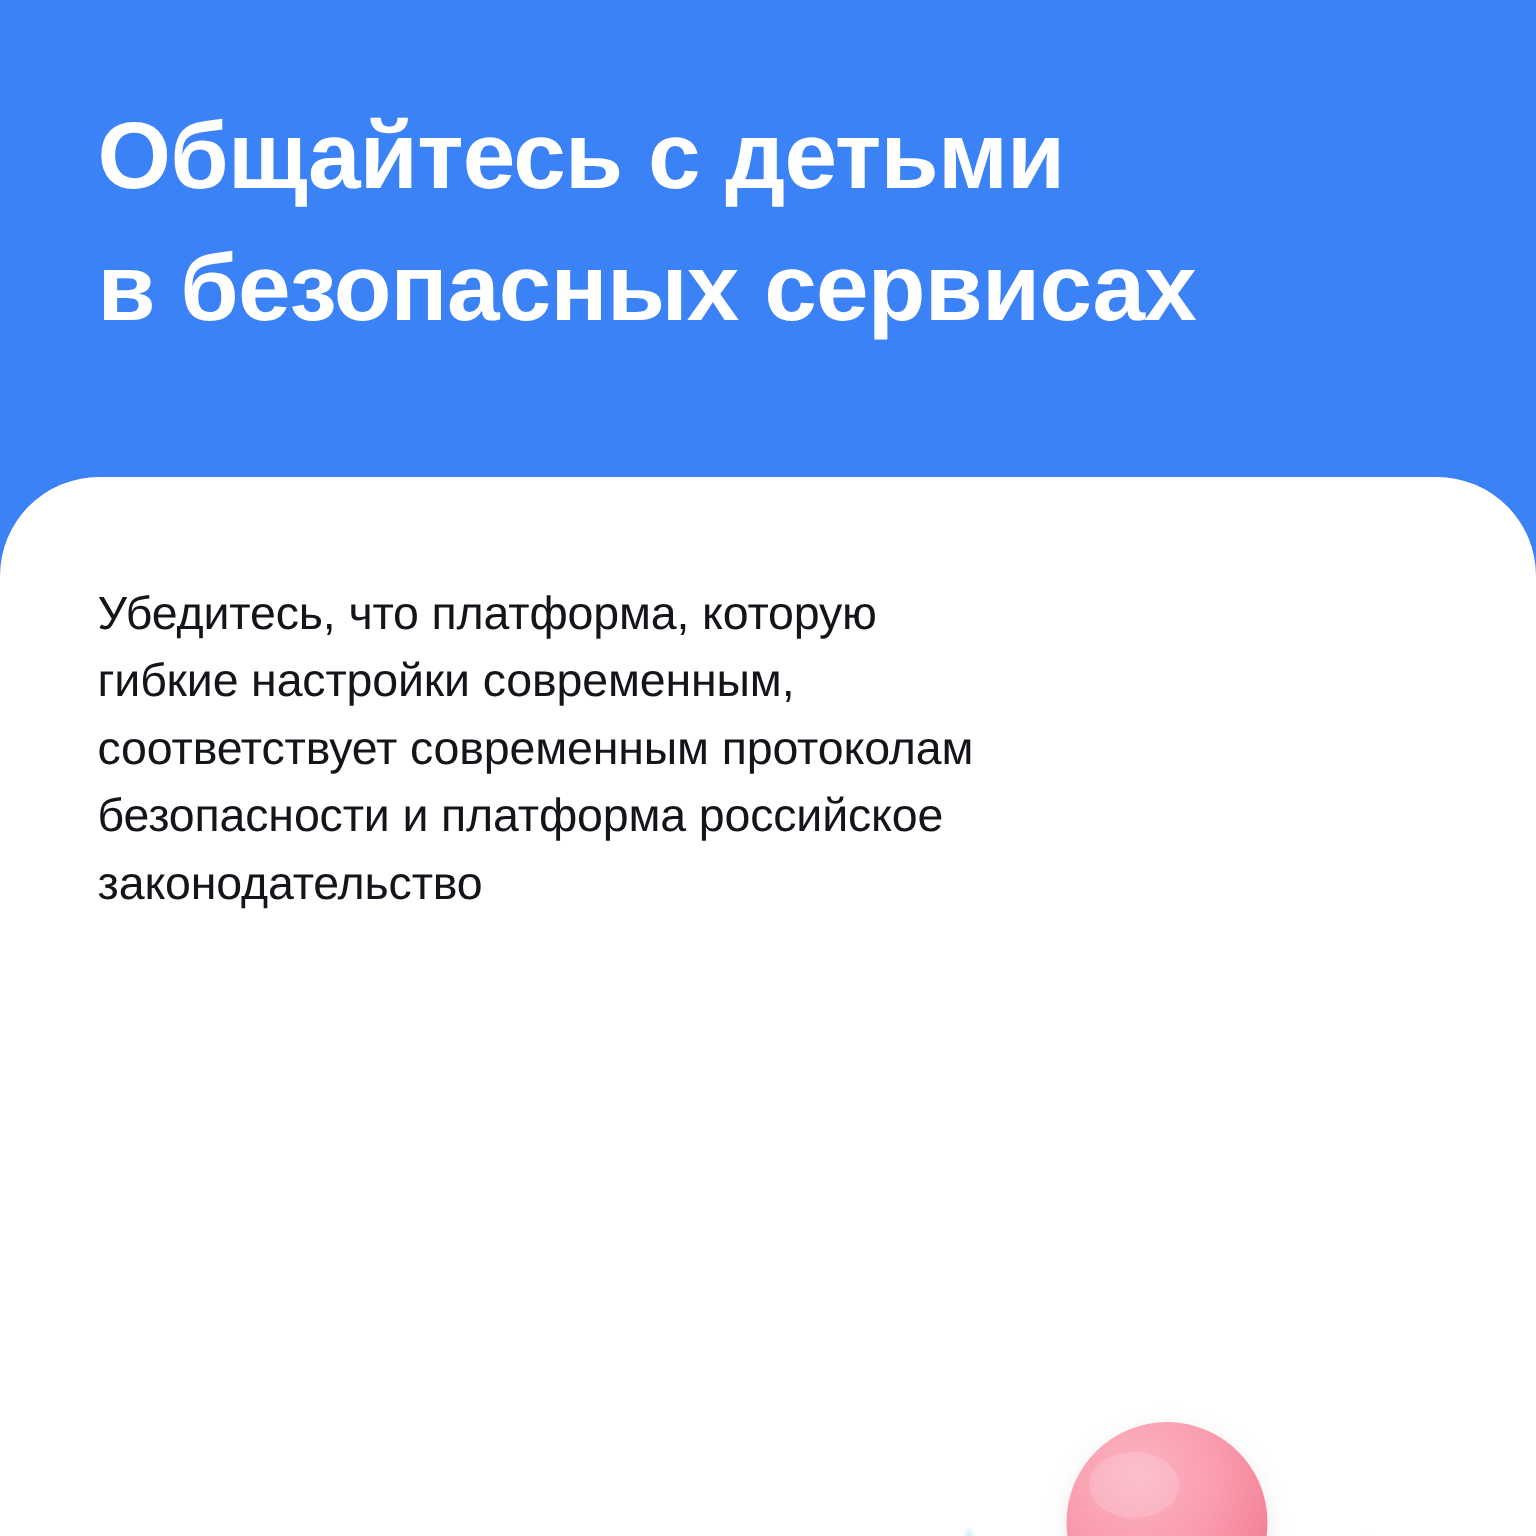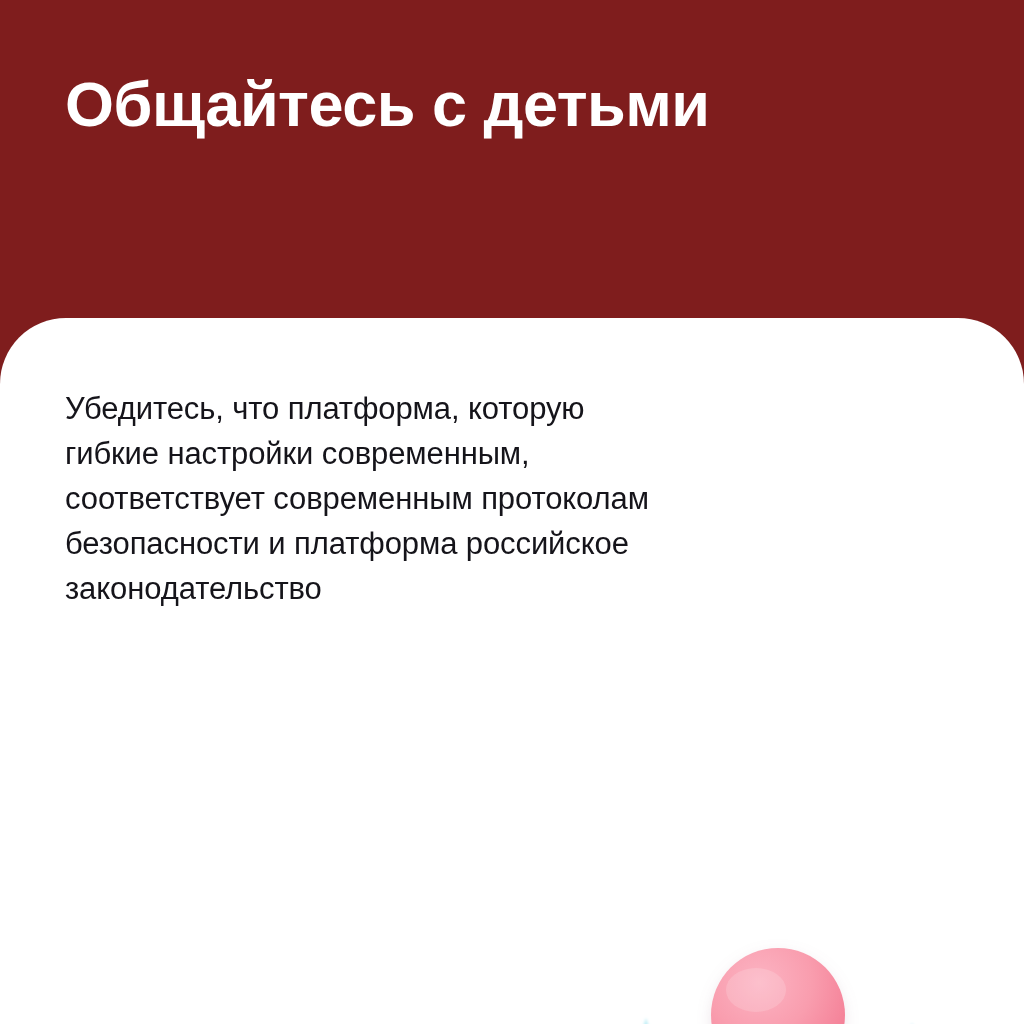--- a/index.html
+++ b/index.html
@@ -13,21 +13,21 @@
 
   body {
     font-family: "Liberation Sans", sans-serif;
     background: #8843e8;
   }
 
   .slide {
     position: relative;
     width: 1024px;
     height: 1024px;
-    background: #7f1d1d;
+    background: #3b82f6;
     overflow: hidden;
   }
 
   
   .hero {
     position: absolute;
     left: 65px;
     top: 60px;
     width: 900px;
   }
@@ -81,20 +81,21 @@
 
   .illustration svg { display: block; width: 400px; height: 400px; }
 </style>
 </head>
 <body>
 
 <div class="slide">
 
   <div class="hero">
     <div class="hero-line">Общайтесь с детьми</div>
+    <div class="hero-line">в безопасных сервисах</div>
   </div>
 
   <div class="card">
 
     <div class="body-copy">
       <div class="body-line">Убедитесь, что платформа, которую</div>
       <div class="body-line">гибкие настройки современным,</div>
       <div class="body-line">соответствует современным протоколам</div>
       <div class="body-line">безопасности и платформа российское</div>
       <div class="body-line">законодательство</div>

